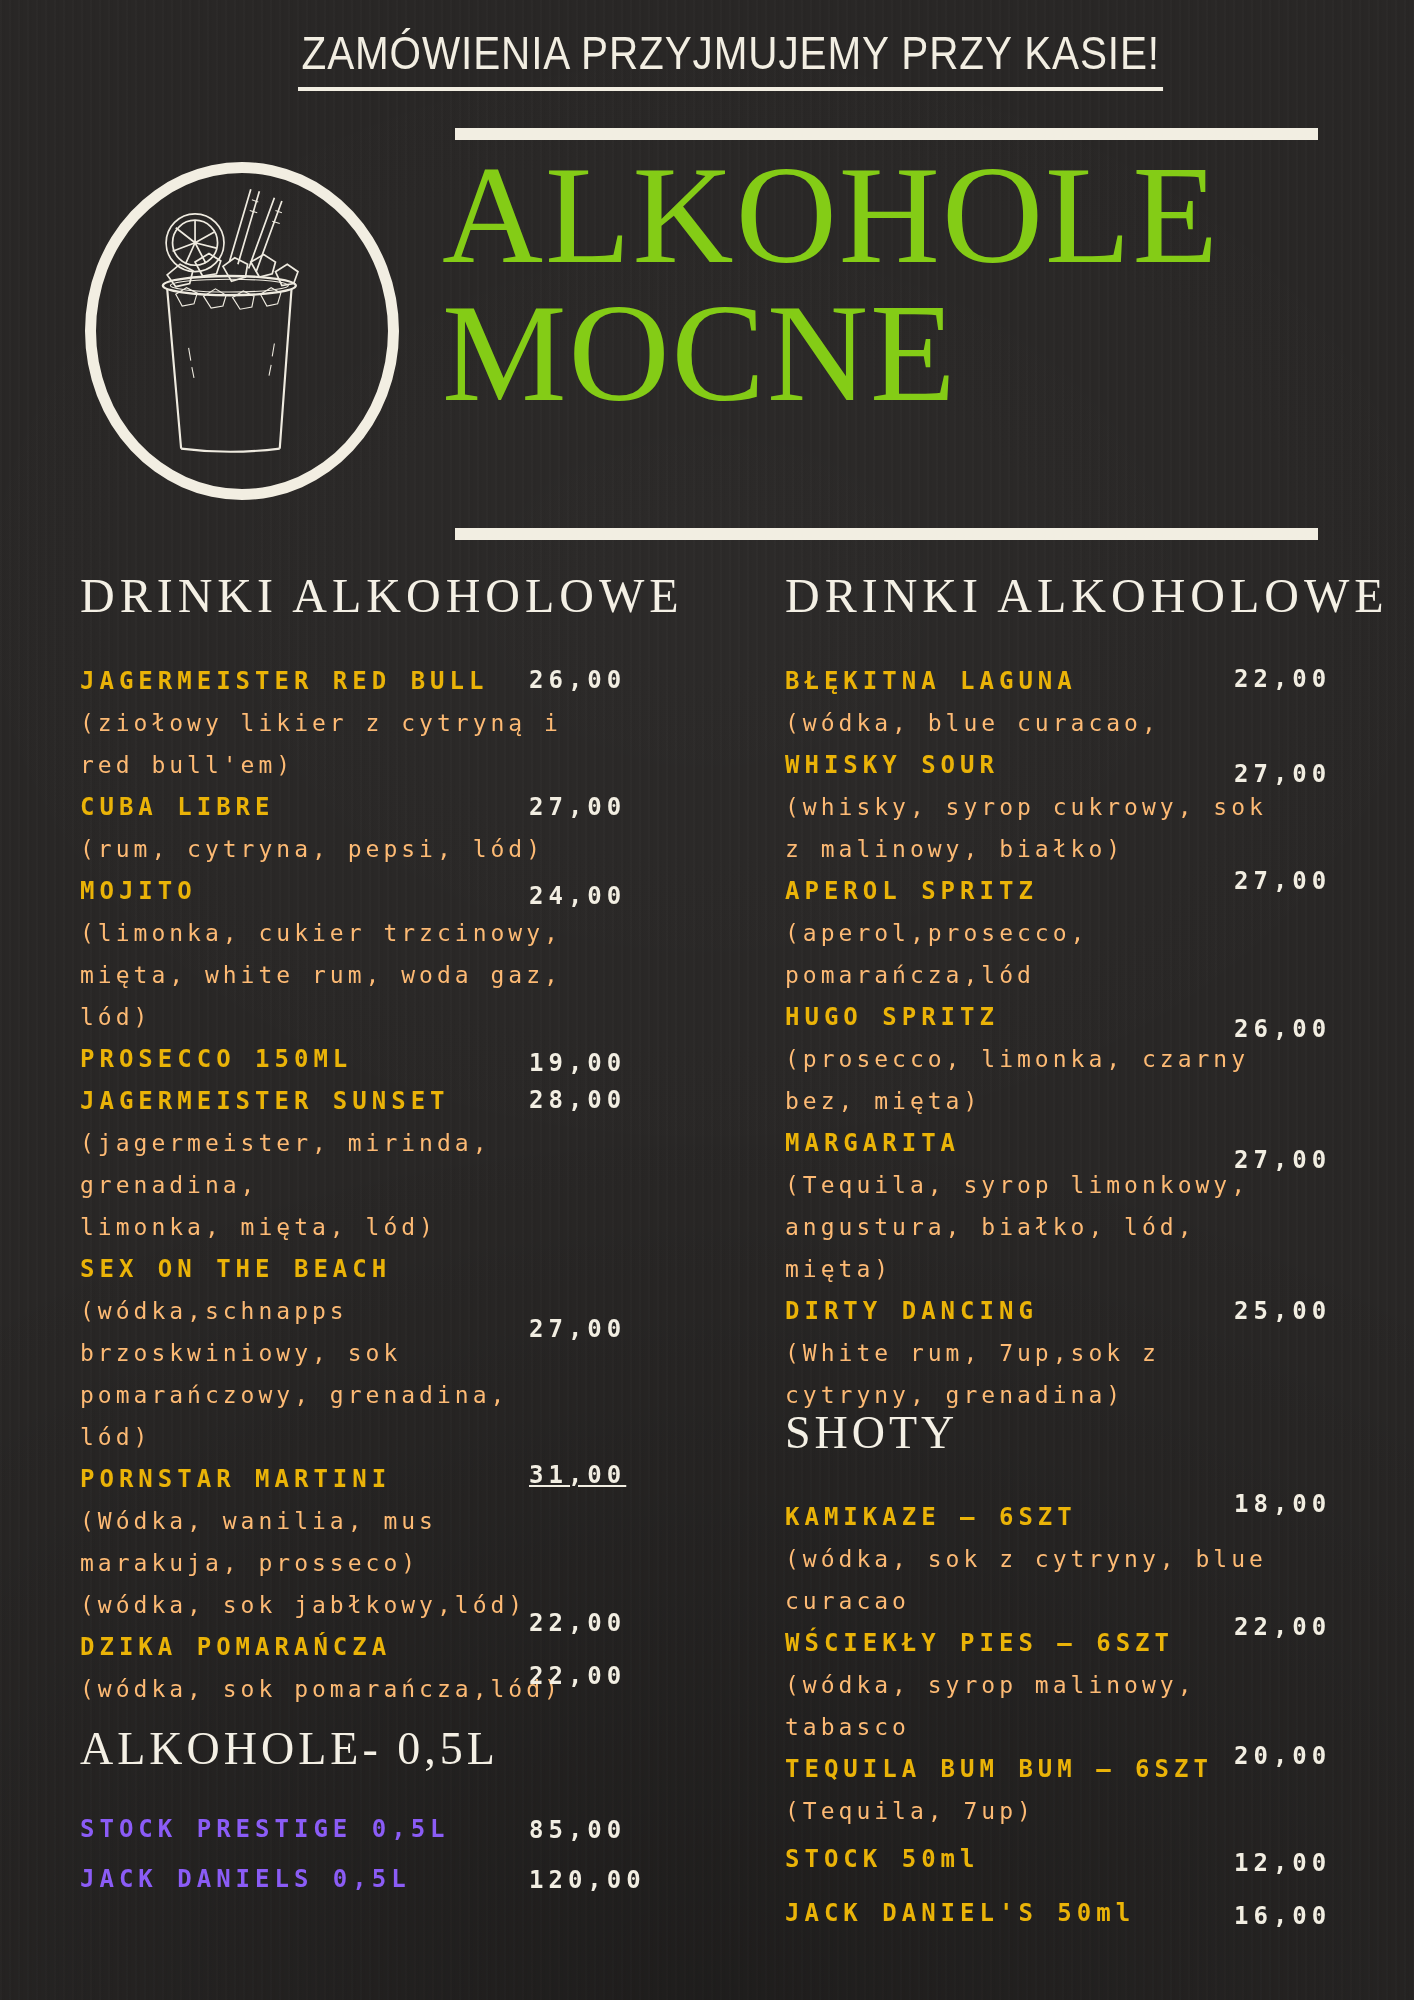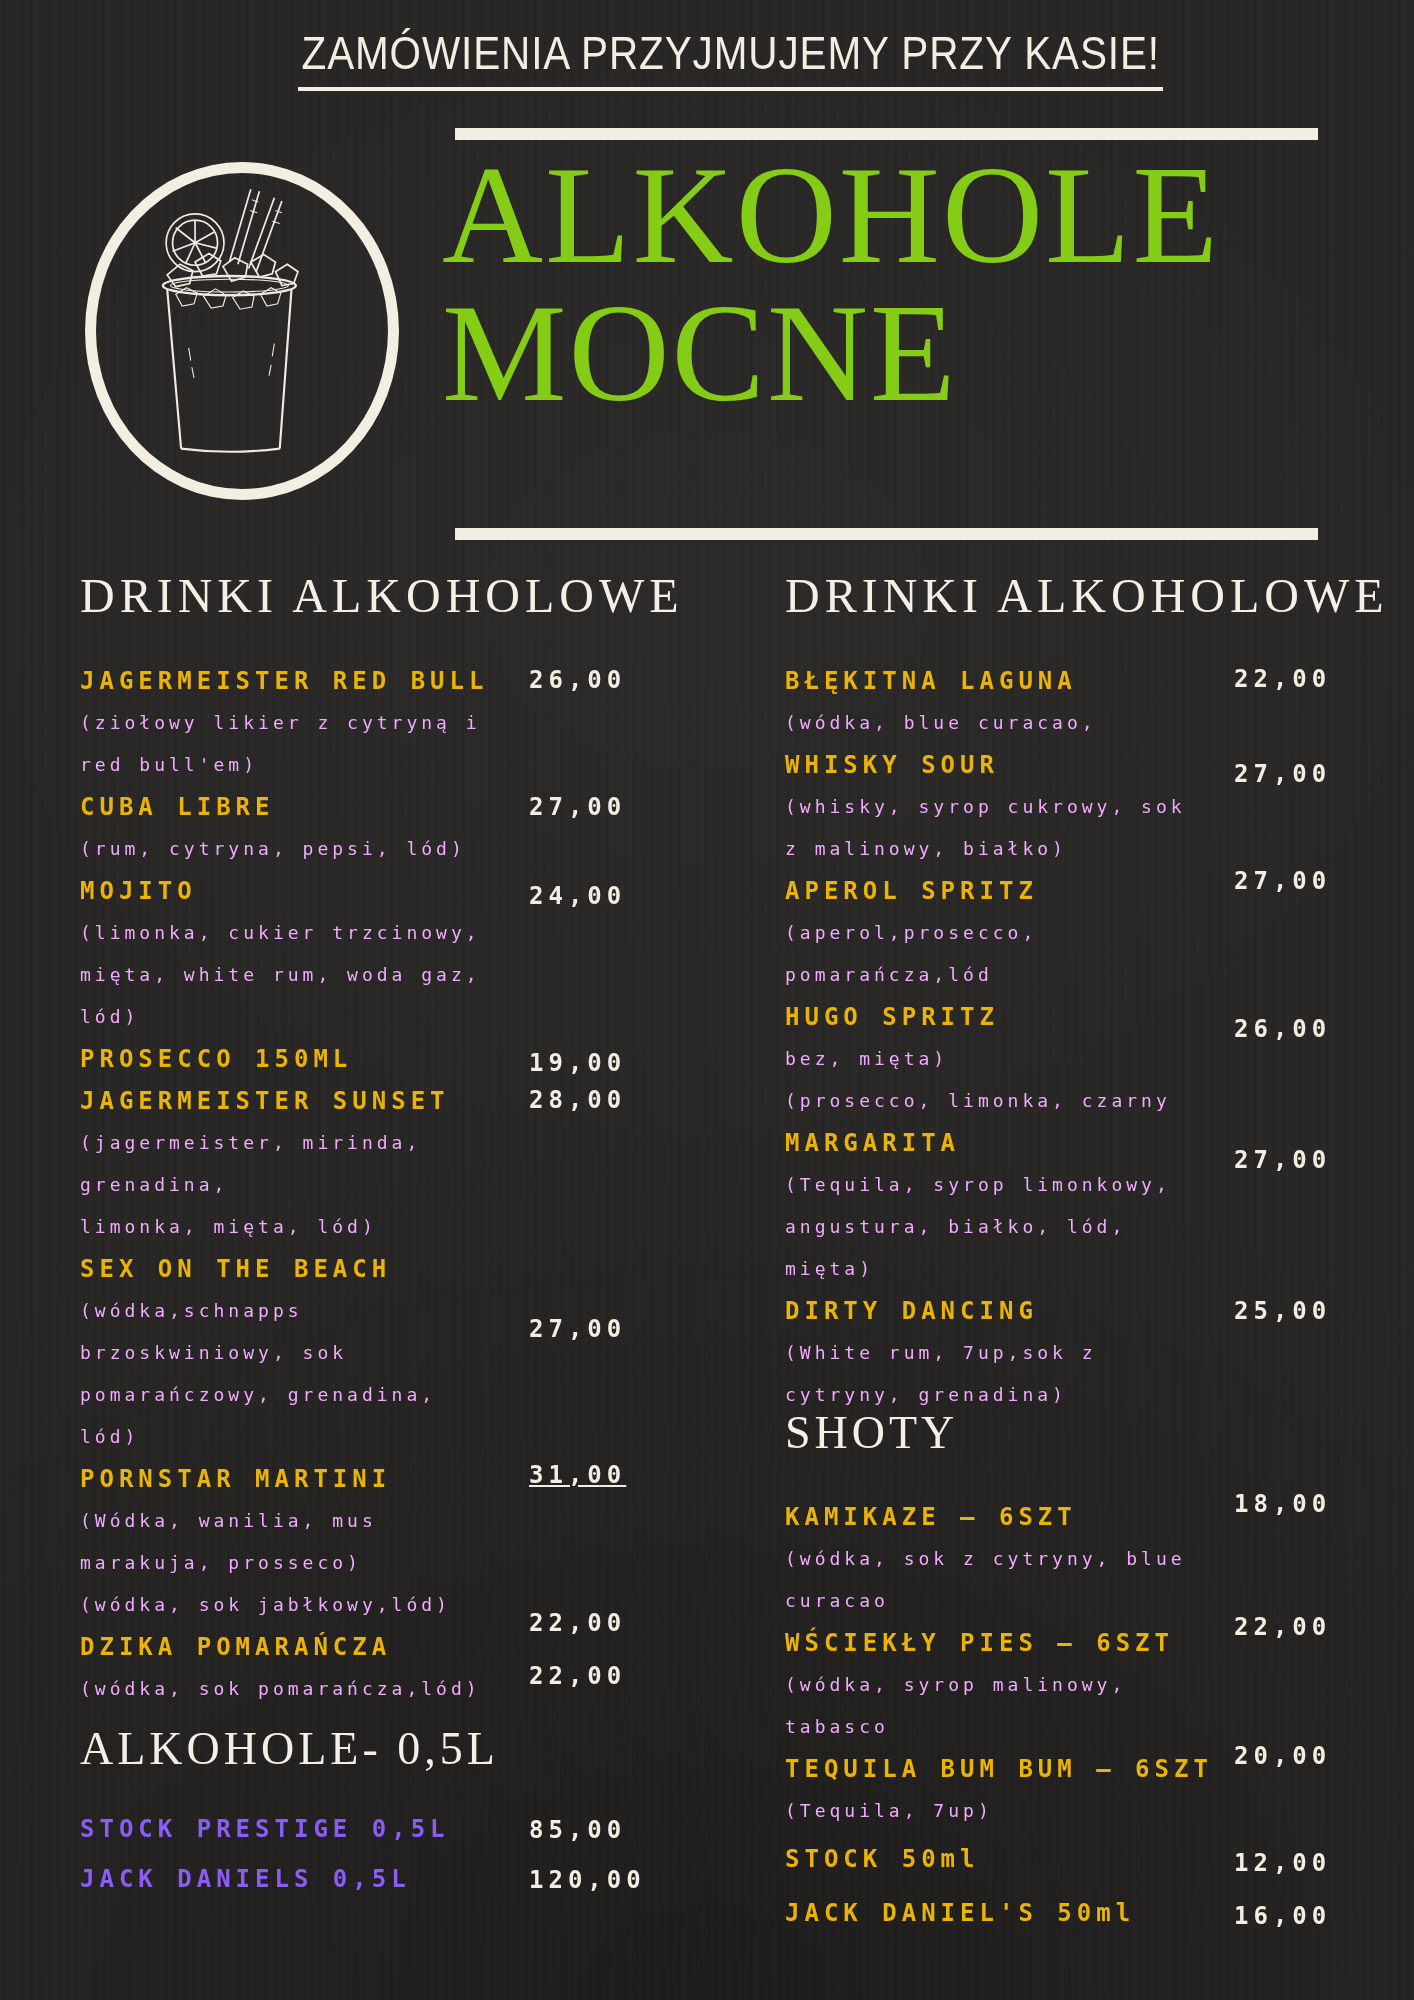--- a/index.html
+++ b/index.html
@@ -62,21 +62,21 @@
     line-height:58px;white-space:nowrap;
   }
   .col-right .sub-header{margin-top:-12px;margin-bottom:34px;}
 
   .item{position:relative;}
   .item-name{
     font-size:24px;font-weight:bold;color:#eab308;
     letter-spacing:5px;line-height:42px;white-space:nowrap;
   }
   .item-desc-line{
-    font-size:18px;color:#f0abfc;
+    font-size:23px;color:#fdba74;
     letter-spacing:4px;line-height:42px;white-space:nowrap;
   }
   .item-price{
     position:absolute;left:449px;top:8px;
     font-size:24px;font-weight:bold;color:#F2EEE2;letter-spacing:5px;
     white-space:nowrap;
   }
   
   .sub.items-left .item-name{color:#8b5cf6;line-height:50px;}
   .sub.items-left .item-price{top:12px;}
@@ -212,22 +212,22 @@
         <div class="item-price" style="top: 16px;">27,00</div>
       </div>
       <div class="item">
         <div class="item-name">APEROL SPRITZ</div>
         <div class="item-desc-line">(aperol,prosecco,</div>
         <div class="item-desc-line">pomarańcza,lód</div>
         <div class="item-price" style="top: -3px;">27,00</div>
       </div>
       <div class="item">
         <div class="item-name">HUGO SPRITZ</div>
+        <div class="item-desc-line">(prosecco, limonka, czarny</div>
         <div class="item-desc-line">bez, mięta)</div>
-        <div class="item-desc-line">(prosecco, limonka, czarny</div>
         <div class="item-price" style="top: 19px;">26,00</div>
       </div>
       <div class="item">
         <div class="item-name">MARGARITA</div>
         <div class="item-desc-line">(Tequila, syrop limonkowy,</div>
         <div class="item-desc-line">angustura, białko, lód,</div>
         <div class="item-desc-line">mięta)</div>
         <div class="item-price" style="top: 24px;">27,00</div>
       </div>
       <div class="item">

